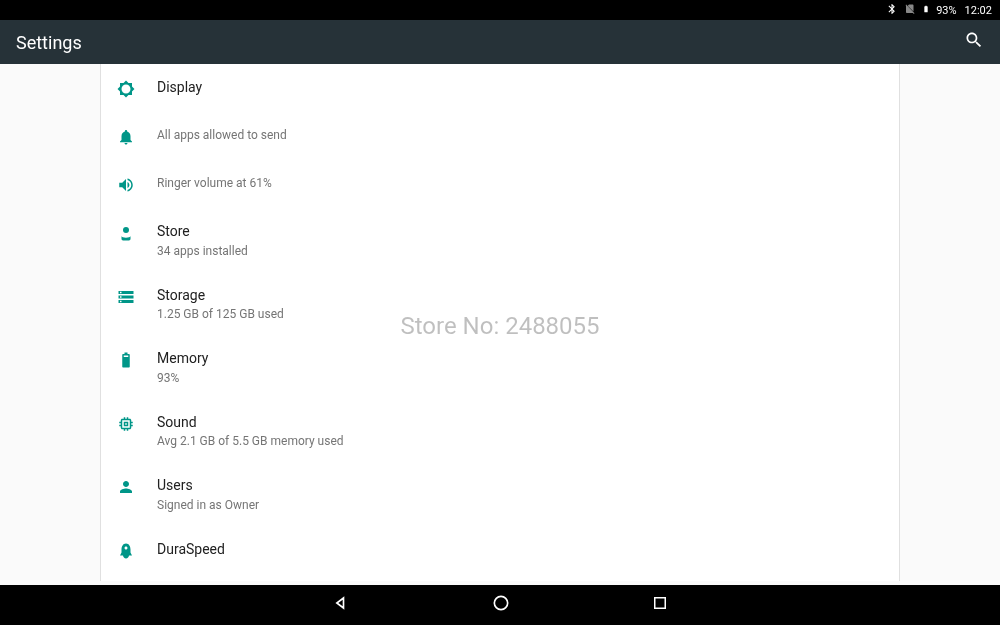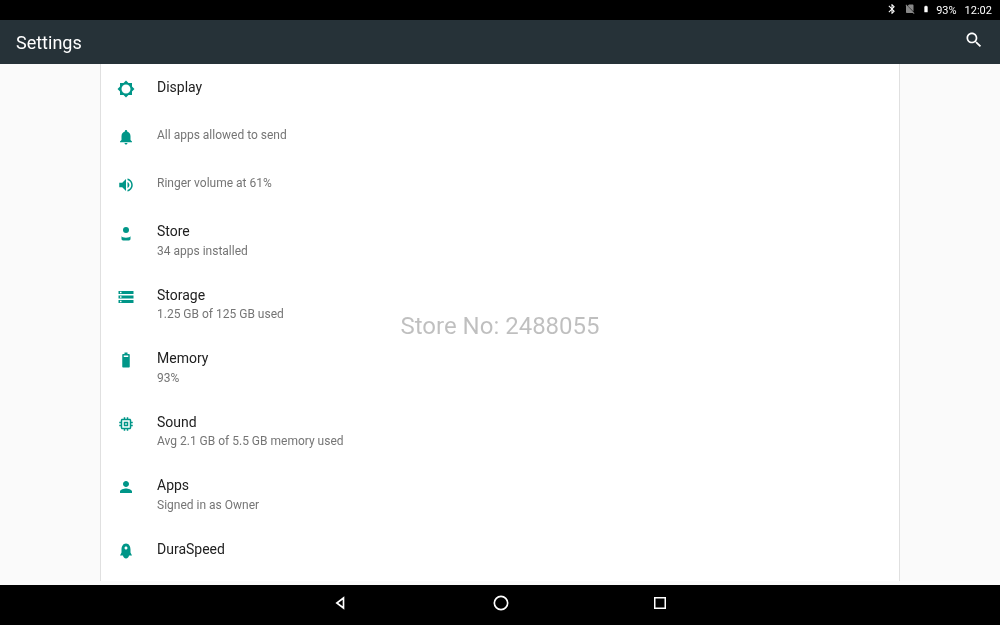--- a/index.html
+++ b/index.html
@@ -142,21 +142,21 @@
       </div>
     </div>
 
     <div class="list-item">
       <div class="item-icon">
           <svg width="18" height="18" viewBox="0 0 24 24">
             <path d="M12 12c2.21 0 4-1.79 4-4s-1.79-4-4-4-4 1.79-4 4 1.79 4 4 4zm0 2c-2.67 0-8 1.34-8 4v2h16v-2c0-2.66-5.33-4-8-4z"></path>
           </svg>
         </div>
       <div class="item-text">
-        <div class="item-title">Apps</div>
+        <div class="item-title">Users</div>
         <div class="item-subtitle">Signed in as Owner</div>
       </div>
     </div>
 
     <div class="list-item">
       <div class="item-icon">
           <svg width="18" height="18" viewBox="0 0 24 24">
             <path d="M12 2C8 2 6 6 6 10v4l-2 4h4c0 2 2 4 4 4s4-2 4-4h4l-2-4v-4c0-4-2-8-6-8zm0 4c1.1 0 2 .9 2 2s-.9 2-2 2-2-.9-2-2 .9-2 2-2z"></path>
           </svg>
         </div>

